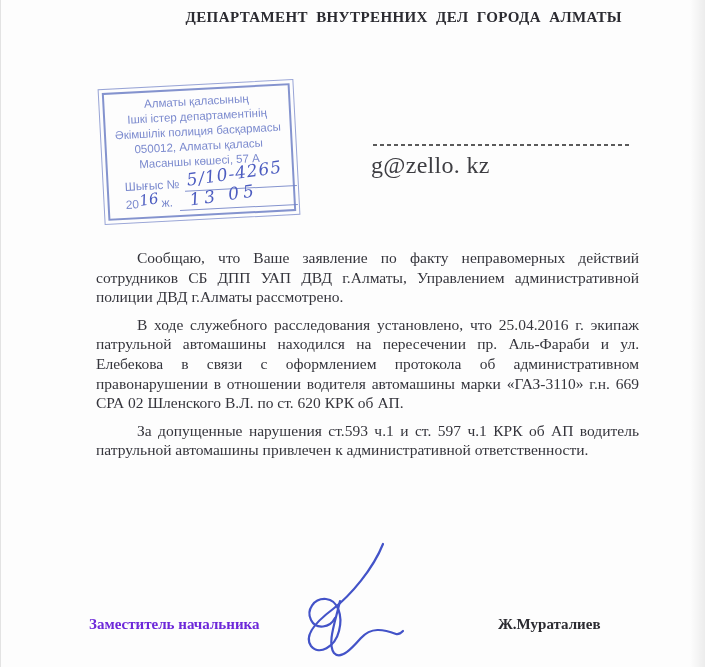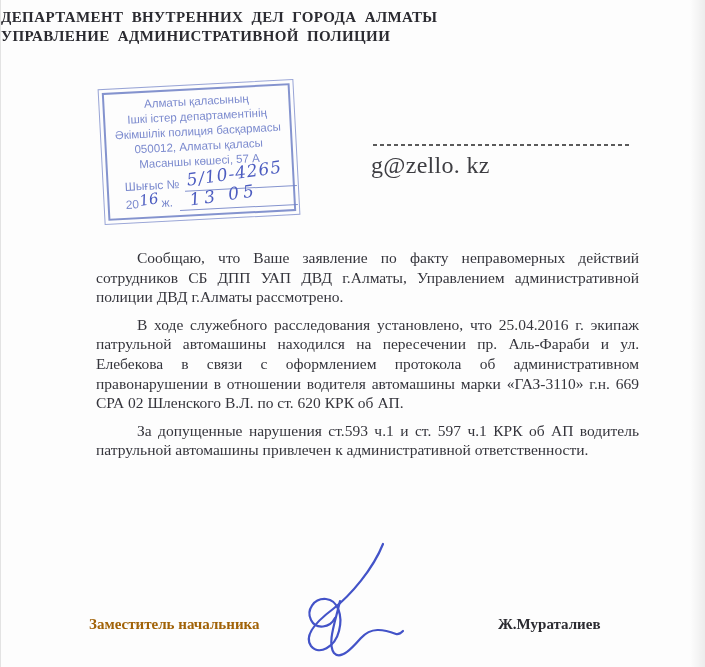--- a/index.html
+++ b/index.html
@@ -13,21 +13,21 @@
     border-left:1px solid #e3e3e3;
   }
   .scan-edge-right{
     position:absolute;top:0;right:0;width:16px;height:667px;
     background:linear-gradient(to right,rgba(0,0,0,0),rgba(0,0,0,0.07));
     pointer-events:none;
   }
   
   .doc-header{
     position:absolute;top:8px;left:0;width:621px;
-    text-align:left;font-weight:bold;font-size:15px;line-height:19px;
+    text-align:right;font-weight:bold;font-size:15px;line-height:19px;
     color:#2b2b31;letter-spacing:0.4px;word-spacing:4px;
   }
   
   .stamp{
     position:absolute;left:100px;top:84px;width:196px;height:136px;
     transform:rotate(-3deg);
     border:1px solid rgba(117,133,200,0.75);
     padding:3px;
     box-sizing:border-box;
     font-family:"Liberation Sans", sans-serif;
@@ -88,35 +88,34 @@
     position:absolute;left:87px;top:240px;width:559px;
     font-size:15.5px;line-height:19.6px;text-align:justify;
     color:#35353c;
   }
   .body-text p{margin:8px;text-indent:41px;}
   
   .signature{position:absolute;left:276px;top:541px;}
   
   .footer-position{
     position:absolute;left:88px;top:616px;
-    font-weight:bold;font-size:15px;color:#a16207;
+    font-weight:bold;font-size:15px;color:#6d28d9;
   }
   .footer-name{
     position:absolute;left:497px;top:616px;
     font-weight:bold;font-size:15px;color:#2b2b31;
   }
 </style>
 </head>
 <body>
 
 <div class="page">
 
   <div class="doc-header">
     <div>ДЕПАРТАМЕНТ ВНУТРЕННИХ ДЕЛ ГОРОДА АЛМАТЫ</div>
-    <div>УПРАВЛЕНИЕ АДМИНИСТРАТИВНОЙ ПОЛИЦИИ</div>
   </div>
 
   <div class="stamp">
     <div class="stamp-inner">
       <div class="stamp-line">Алматы қаласының</div>
       <div class="stamp-line">Ішкі істер департаментінің</div>
       <div class="stamp-line">Әкімшілік полиция басқармасы</div>
       <div class="stamp-line">050012, Алматы қаласы</div>
       <div class="stamp-line">Масаншы көшесі, 57 А</div>
       <div class="stamp-bottom">

